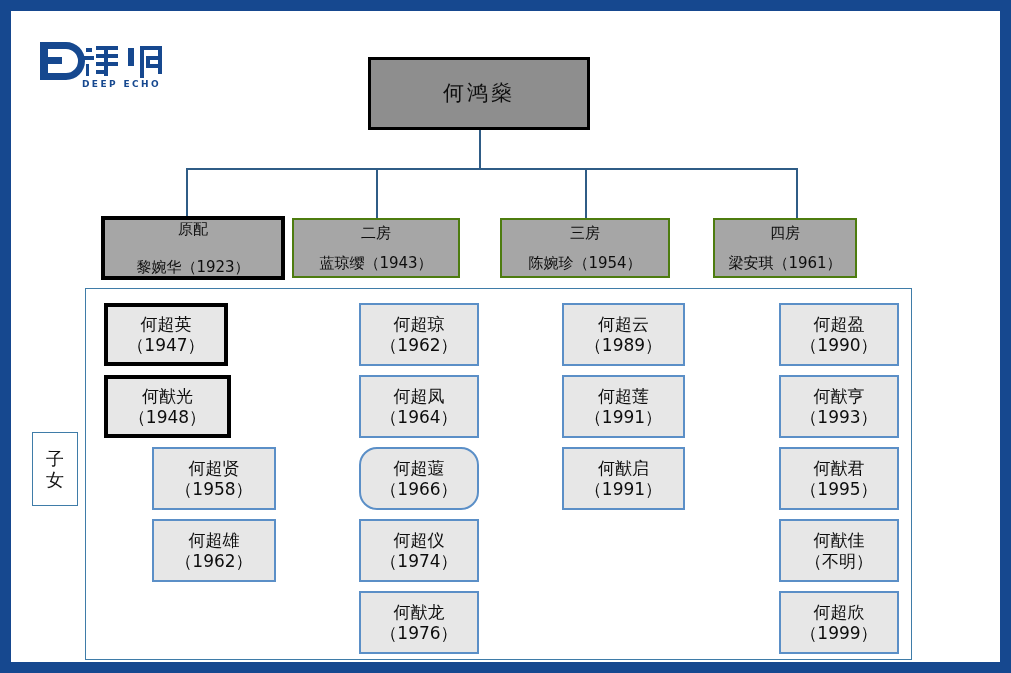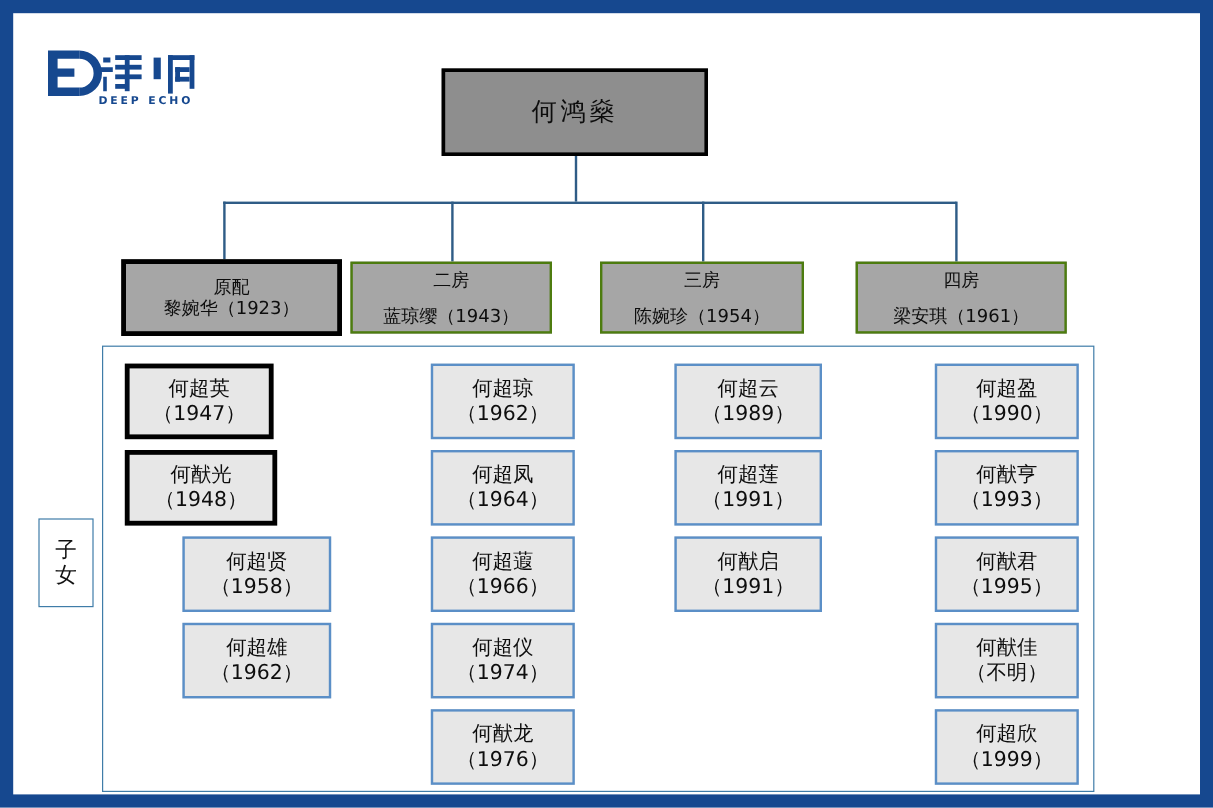--- a/index.html
+++ b/index.html
@@ -123,33 +123,33 @@
     <span class="ln">何鸿燊</span>
   </div>
 
   <div class="ln-v" style="left:479px;top:130px;height:38px;"></div>
   <div class="ln-h" style="left:186px;top:168px;width:611px;"></div>
   <div class="ln-v" style="left:186px;top:168px;height:48px;"></div>
   <div class="ln-v" style="left:376px;top:168px;height:50px;"></div>
   <div class="ln-v" style="left:585px;top:168px;height:50px;"></div>
   <div class="ln-v" style="left:796px;top:168px;height:50px;"></div>
 
-  <div class="node spouse black" style="left:101px;top:216px;width:184px;height:64px;">
+  <div class="node spouse black" style="left:101px;top:216px;width:184px;height:64px;justify-content:space-between;">
     <span class="ln">原配</span>
     <span class="ln">黎婉华（1923）</span>
   </div>
   <div class="node spouse blue" style="left:292px;top:218px;width:168px;height:60px;">
     <span class="ln">二房</span>
     <span class="ln">蓝琼缨（1943）</span>
   </div>
   <div class="node spouse blue" style="left:500px;top:218px;width:170px;height:60px;">
     <span class="ln">三房</span>
     <span class="ln">陈婉珍（1954）</span>
   </div>
-  <div class="node spouse blue" style="left:713px;top:218px;width:176px;height:60px;">
+  <div class="node spouse blue" style="left:713px;top:218px;width:144px;height:60px;">
     <span class="ln">四房</span>
     <span class="ln">梁安琪（1961）</span>
   </div>
 
   <div class="kids-panel" style="left:85px;top:288px;width:827px;height:372px;"></div>
 
   <div class="side-label" style="left:32px;top:432px;width:46px;height:74px;">
     <span class="stack">
       <span>子</span>
       <span>女</span>
@@ -174,21 +174,21 @@
         <span class="ln">（1962）</span>
       </div>
       <div class="node child blue" style="left: 311px; top: 303px; width: 120px; height: 63px;">
         <span class="ln">何超琼</span>
         <span class="ln">（1962）</span>
       </div>
       <div class="node child blue" style="left: 311px; top: 375px; width: 120px; height: 63px;">
         <span class="ln">何超凤</span>
         <span class="ln">（1964）</span>
       </div>
-      <div class="node child blue" style="left: 311px; top: 447px; width: 120px; height: 63px;">
+      <div class="node child blue" style="left: 311px; top: 447px; width: 120px; height: 63px; border-radius: 18px;">
         <span class="ln">何超蕸</span>
         <span class="ln">（1966）</span>
       </div>
       <div class="node child blue" style="left: 311px; top: 519px; width: 120px; height: 63px;">
         <span class="ln">何超仪</span>
         <span class="ln">（1974）</span>
       </div>
       <div class="node child blue" style="left: 311px; top: 591px; width: 120px; height: 63px;">
         <span class="ln">何猷龙</span>
         <span class="ln">（1976）</span>

